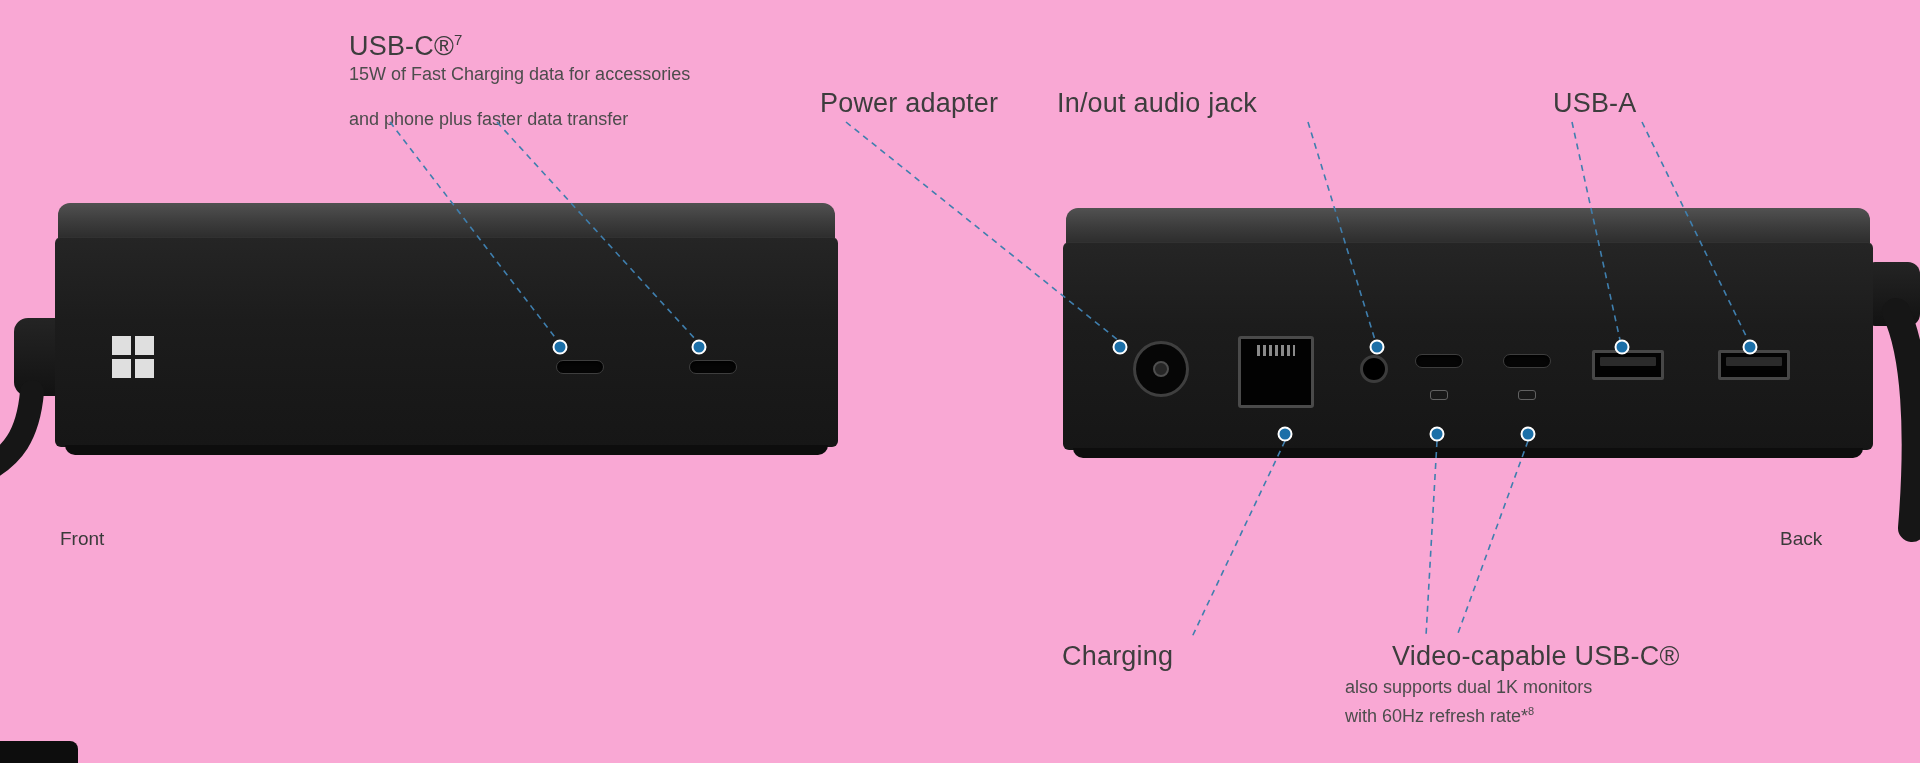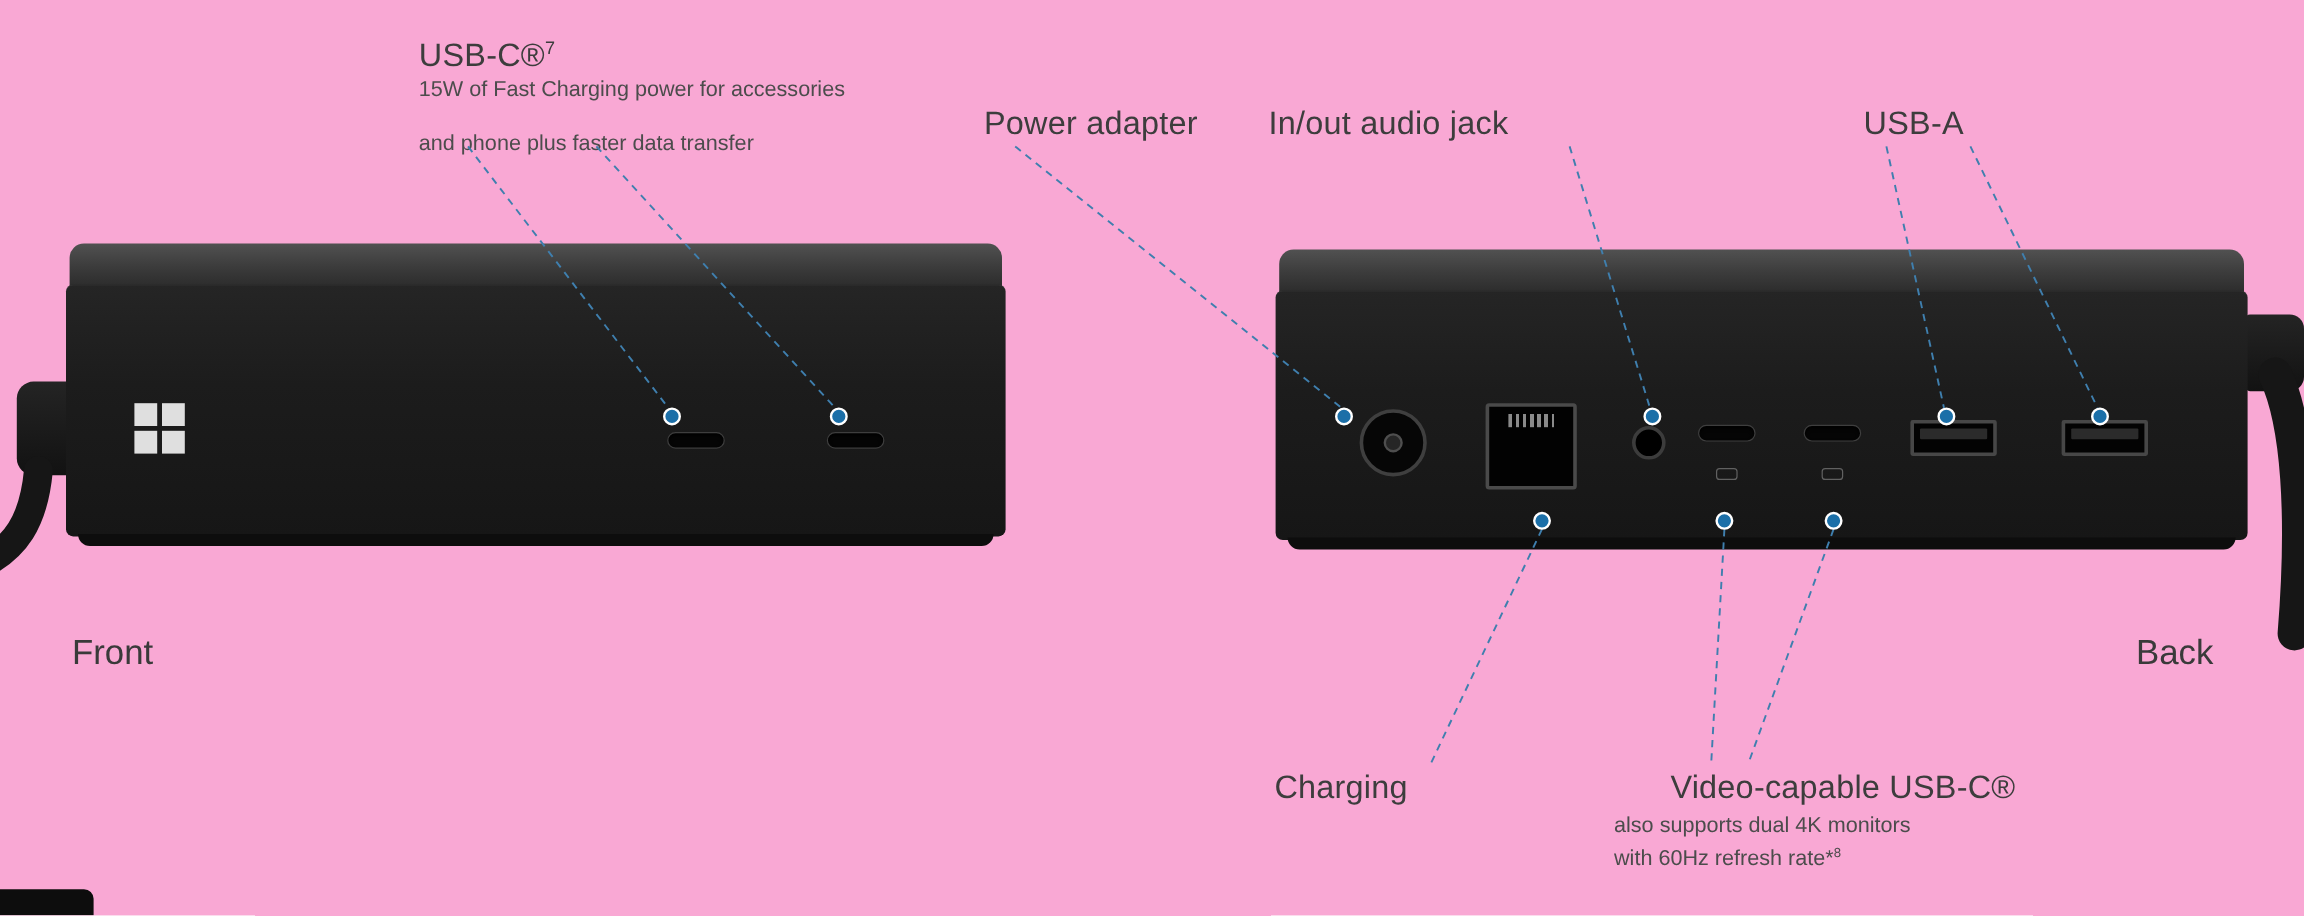--- a/index.html
+++ b/index.html
@@ -22,21 +22,21 @@
     position:absolute; font-size:27px; color:#3d3d3d; letter-spacing:0.2px;
     white-space:nowrap;
   }
   .callout-title sup { font-size:15px; }
   .callout-desc {
     position:absolute; font-size:18px; line-height:24px; color:#4c4c4c;
     white-space:nowrap;
   }
   .callout-desc sup { font-size:11px; }
   .view-caption {
-    position:absolute; font-size:29px; color:#3a3a3a; white-space:nowrap;
+    position:absolute; font-size:19px; color:#3a3a3a; white-space:nowrap;
   }
 
   
   .device-shell { position:absolute; left:0; top:0; width:100%; height:100%; }
   .device-top {
     position:absolute; left:3px; right:3px; top:0; height:42px;
     border-radius:12px 12px 0 0;
     background:linear-gradient(180deg,#515151 0%,#3c3c3c 45%,#262626 100%);
   }
   .device-face {
@@ -168,35 +168,35 @@
     <div class="port-usba" style="left:655px; top:142px;">
       <div class="tongue"></div>
     </div>
   </div>
 
   <div class="labels">
 
     <div class="callout-title" style="left:349px; top:31px;">
       <span>USB-C®</span><sup>7</sup>
     </div>
-    <div class="callout-desc" style="left:349px; top:62px;">15W of Fast Charging power for accessories</div>
+    <div class="callout-desc" style="left:349px; top:62px;">15W of Fast Charging data for accessories</div>
     <div class="callout-desc" style="left:349px; top:86px;margin-top:21px;">and phone plus faster data transfer</div>
 
     <div class="callout-title" style="left:820px; top:88px;">Power adapter</div>
 
     <div class="callout-title" style="left:1057px; top:88px;">In/out audio jack</div>
 
     <div class="callout-title" style="left:1553px; top:88px;">USB-A</div>
 
     <div class="callout-title" style="left:1062px; top:641px;">Charging</div>
 
     <div class="callout-title" style="left:1345px; top:641px;margin-left:47px;">
       <span>Video-capable USB-C®</span>
     </div>
-    <div class="callout-desc" style="left:1345px; top:675px;">also supports dual 4K monitors</div>
+    <div class="callout-desc" style="left:1345px; top:675px;">also supports dual 1K monitors</div>
     <div class="callout-desc" style="left:1345px; top:699px;">
       <span>with 60Hz refresh rate*</span><sup>8</sup>
     </div>
 
     <div class="view-caption" style="left:60px; top:528px;">Front</div>
     <div class="view-caption" style="left:1780px; top:528px;">Back</div>
   </div>
 
   <svg class="over-layer" width="1920" height="763" viewBox="0 0 1920 763">
     <g stroke="#3f7fae" stroke-width="1.6" stroke-dasharray="6 5" fill="none">

